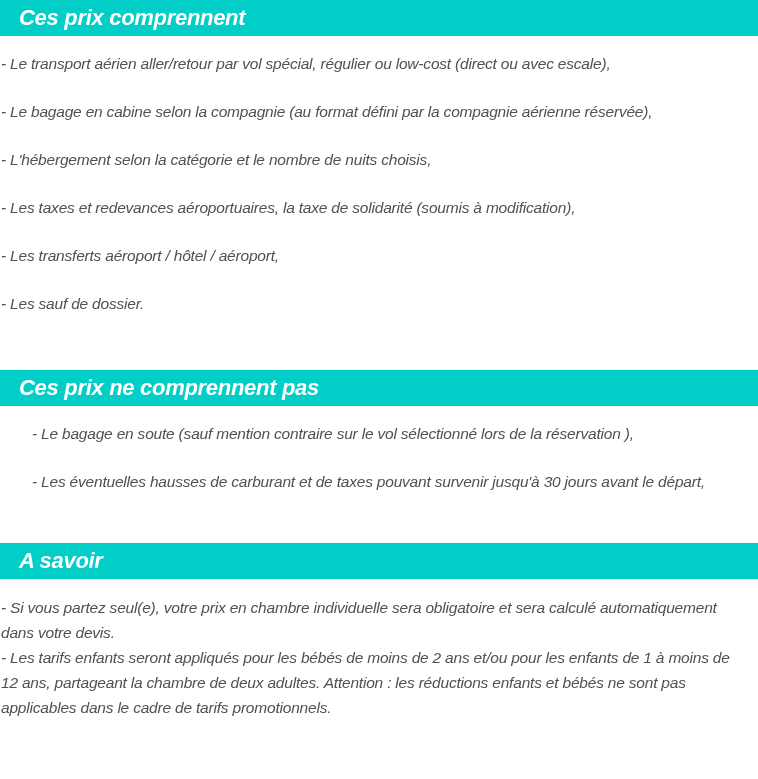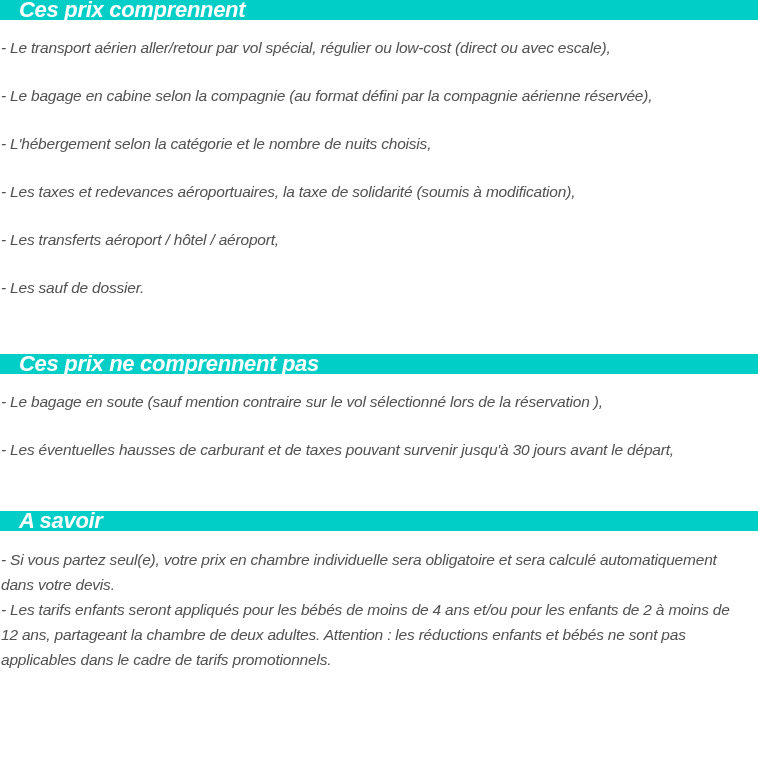--- a/index.html
+++ b/index.html
@@ -16,21 +16,21 @@
     background: var(--background);
   }
   .page {
     width: 758px;
     height: 779px;
     background: var(--background);
     overflow: hidden;
     font-family: "Liberation Sans", sans-serif;
   }
   .section-header {
-    height: 20px;
+    height: 36px;
     background: var(--accent);
     display: flex;
     align-items: center;
     padding-left: 19px;
   }
   .section-title {
     margin: 0;
     font-family: "Liberation Sans", sans-serif;
     font-style: italic;
     font-weight: bold;
@@ -45,20 +45,21 @@
     margin: 0 0 30px 0;
     font-family: "Liberation Sans", sans-serif;
     font-style: italic;
     font-size: 15.5px;
     line-height: 18px;
     letter-spacing: -0.2px;
     color: var(--body-text);
   }
   .section--not-included .section-body {
     padding-bottom: 22px;
+    margin-left: 31px;
   }
   .section--notes .section-body {
     padding: 16px 21px 0 1px;
   }
   .section--notes .section-body p {
     margin: 0;
     line-height: 25px;
   }
 </style>
 </head>
@@ -89,17 +90,17 @@
       <p>- Les éventuelles hausses de carburant et de taxes pouvant survenir jusqu'à 30 jours avant le départ,</p>
     </div>
   </section>
 
   <section class="section section--notes">
     <header class="section-header">
       <h2 class="section-title">A savoir</h2>
     </header>
     <div class="section-body">
       <p>- Si vous partez seul(e), votre prix en chambre individuelle sera obligatoire et sera calculé automatiquement dans votre devis.</p>
-      <p>- Les tarifs enfants seront appliqués pour les bébés de moins de 4 ans et/ou pour les enfants de 2 à moins de 12 ans, partageant la chambre de deux adultes. Attention : les réductions enfants et bébés ne sont pas applicables dans le cadre de tarifs promotionnels.</p>
+      <p>- Les tarifs enfants seront appliqués pour les bébés de moins de 2 ans et/ou pour les enfants de 1 à moins de 12 ans, partageant la chambre de deux adultes. Attention : les réductions enfants et bébés ne sont pas applicables dans le cadre de tarifs promotionnels.</p>
     </div>
   </section>
 
 </div>
 
 </body></html>

